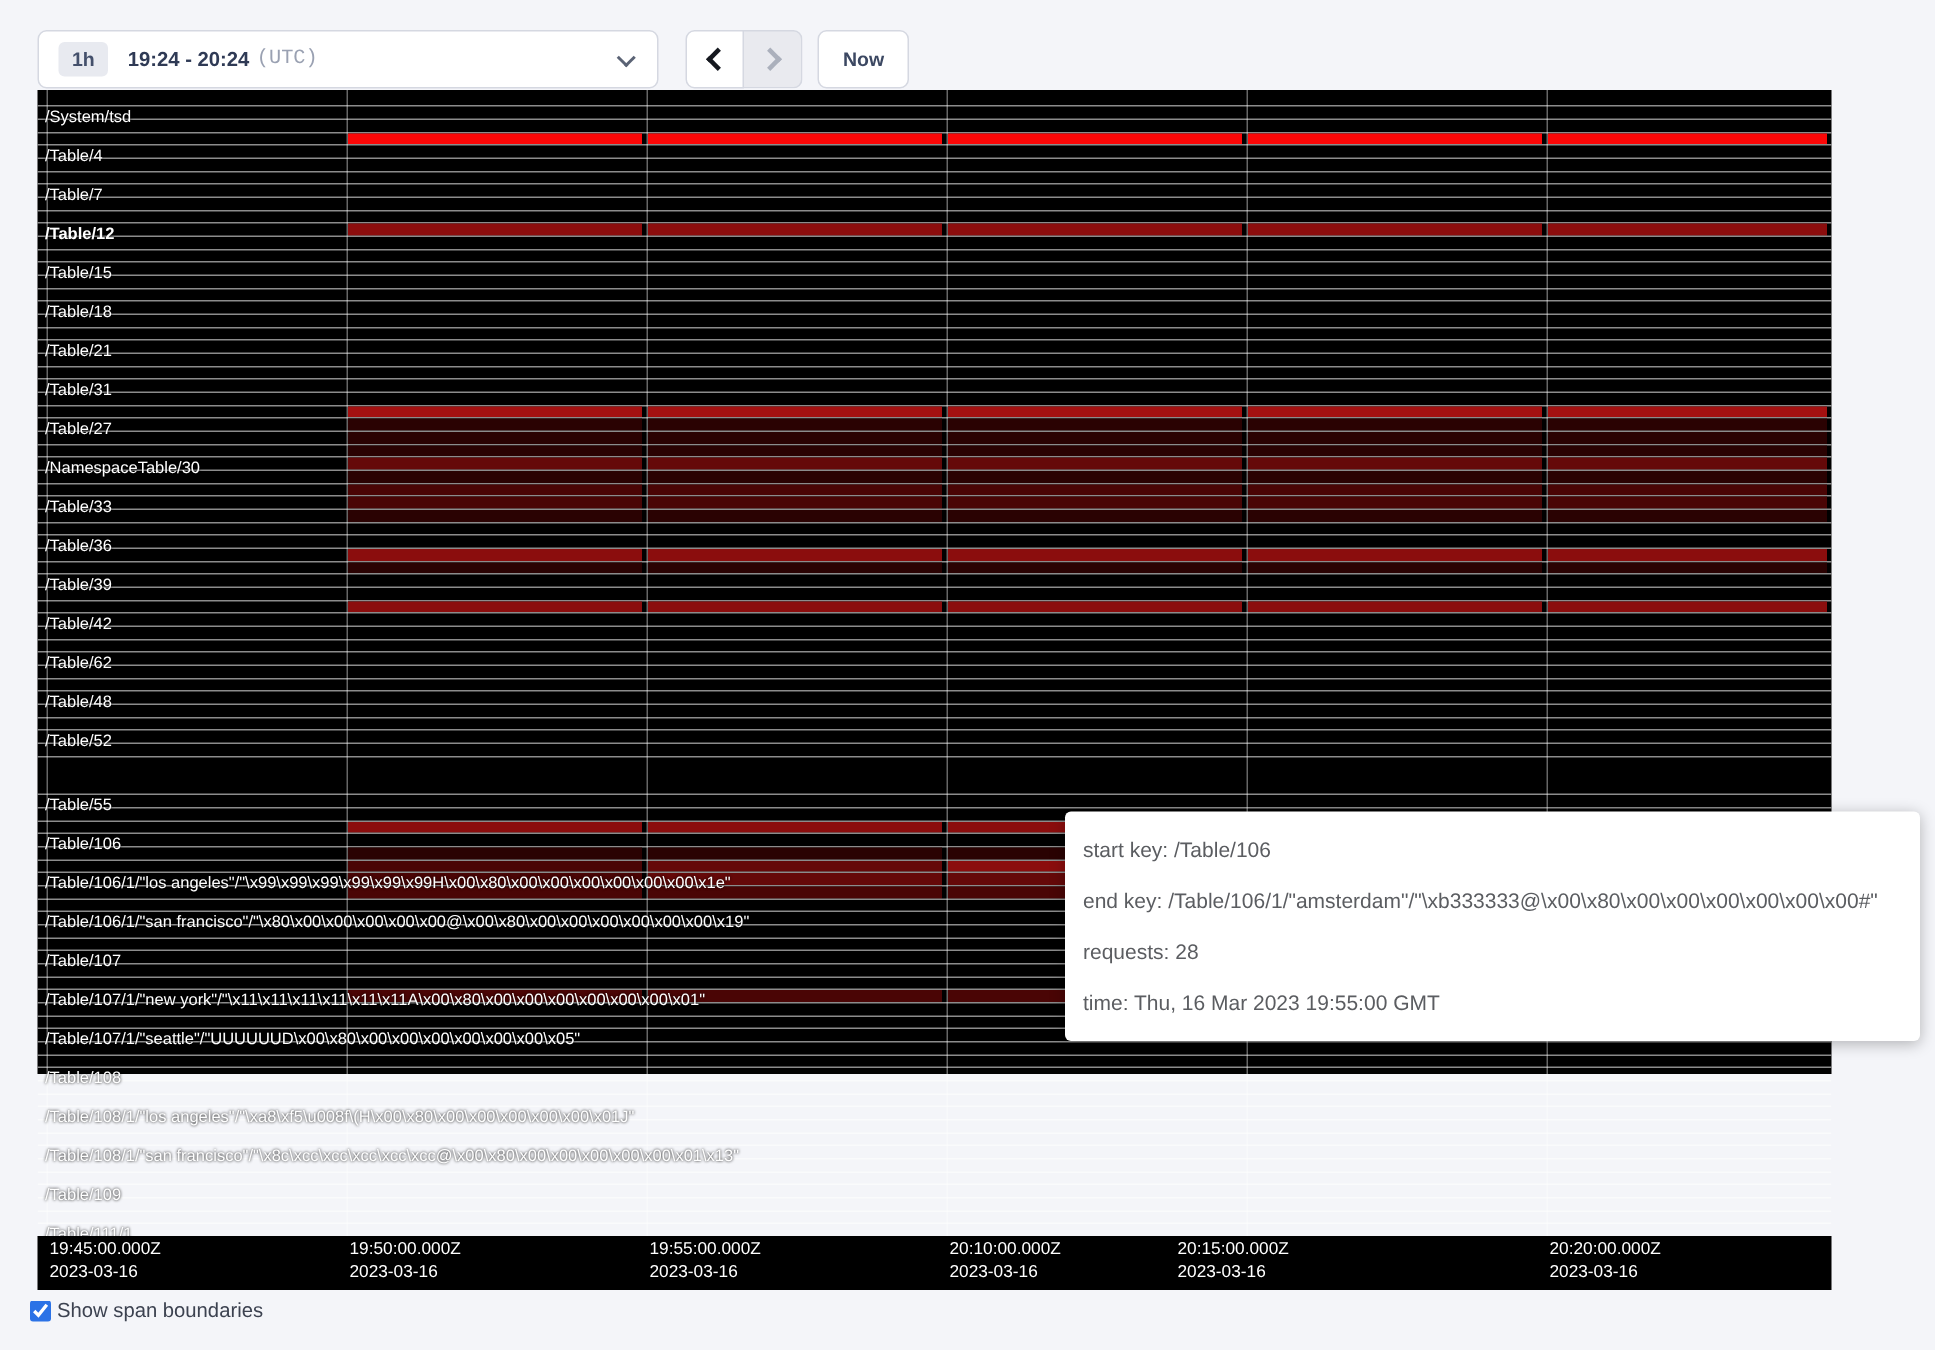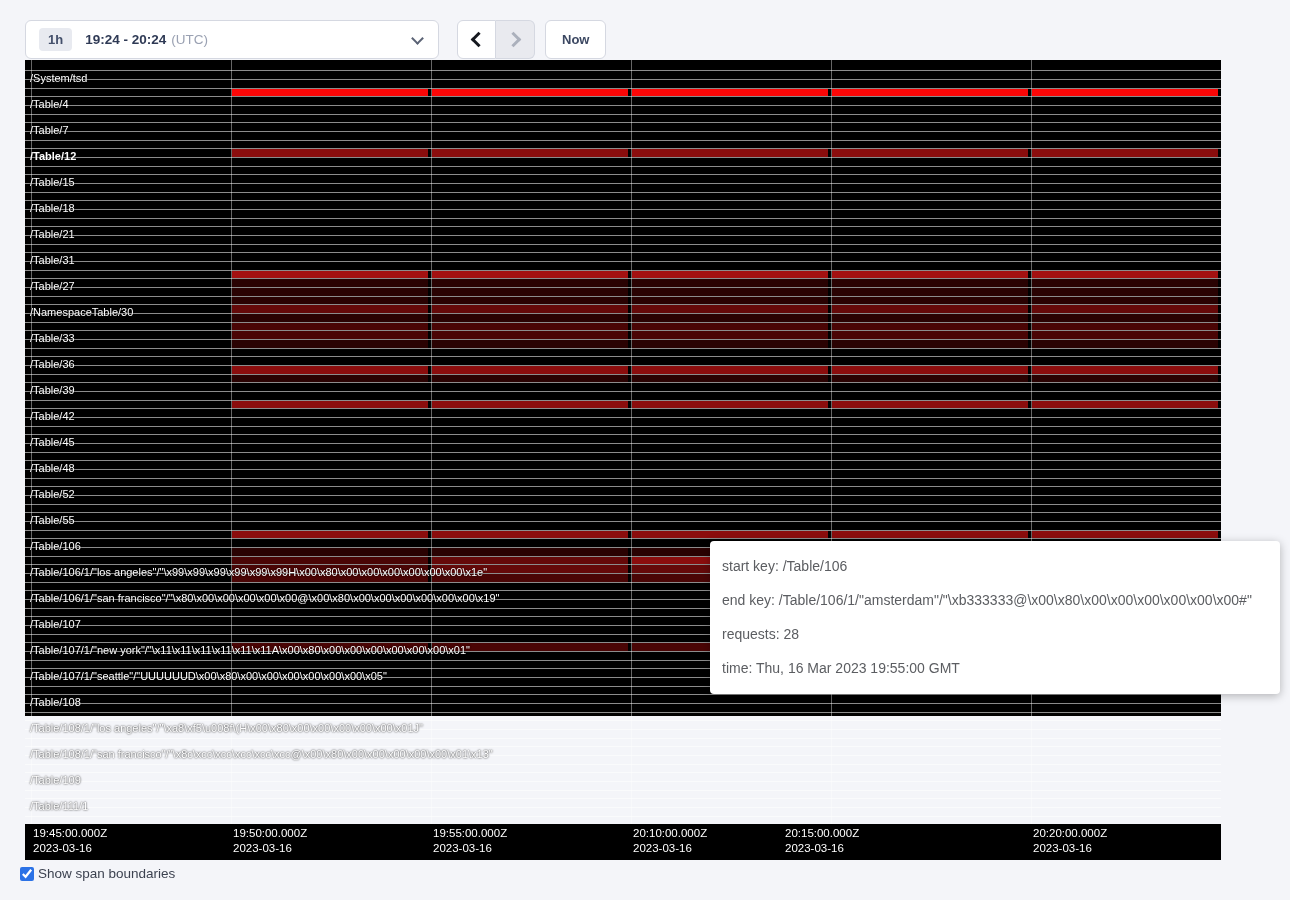--- a/index.html
+++ b/index.html
@@ -15,21 +15,21 @@
   .time-selector {
     position: absolute; left: 25px; top: 20px; width: 414px; height: 39px;
     background: #fff; border: 1px solid #d5d8e1; border-radius: 6px;
     display: flex; align-items: center; cursor: pointer;
   }
   .duration-badge {
     margin-left: 13px; padding: 4px 9px; background: #e8eaf0; border-radius: 4px;
     font-size: 13px; font-weight: bold; color: #44506b;
   }
   .range-label { margin-left: 13px; font-size: 13.5px; font-weight: bold; color: #2f3a55; }
-  .tz-label { margin-left: 5px; font-size: 13.5px; color: #9aa1b2; }
+  .tz-label { margin-left: 5px; font-size: 13.5px; color: #9aa1b2; font-family: Liberation Mono, monospace; }
   .chev { display: inline-block; width: 9px; height: 9px; border-right: 2px solid #5b6375; border-bottom: 2px solid #5b6375; }
   .chev-down { position: absolute; right: 16px; top: 13px; transform: rotate(45deg); }
   .nav-group { position: absolute; left: 457px; top: 20px; height: 39px; display: flex; }
   .nav-btn { width: 39px; height: 39px; border: 1px solid #d5d8e1; display: flex; align-items: center; justify-content: center; cursor: pointer; }
   .nav-prev { background: #fff; border-radius: 6px 0 0 6px; }
   .nav-next { background: #e9eaef; border-radius: 0 6px 6px 0; border-left: none; }
   .chev-left  { width: 11px; height: 11px; border-right: 3px solid #15181f; border-bottom: 3px solid #15181f; transform: rotate(135deg); margin-left: 4px; }
   .chev-right { width: 11px; height: 11px; border-right: 3px solid #abb0bc; border-bottom: 3px solid #abb0bc; transform: rotate(-45deg); margin-right: 4px; }
   .now-btn {
     position: absolute; left: 545px; top: 20px; height: 39px; padding: 0 16px;
@@ -234,35 +234,35 @@
         <div class="hm-cell" style="left: 607px; width: 196px; background: rgb(139, 13, 13);"></div>
         <div class="hm-cell" style="left: 807px; width: 196px; background: rgb(139, 13, 13);"></div>
         <div class="hm-cell" style="left: 1007px; width: 186px; background: rgb(139, 13, 13);"></div>
       </div>
       <div class="hm-subrow" style="height: 9px;">
         <span class="span-label">/Table/42</span>
       </div>
       <div class="hm-subrow" style="height: 9px;"></div>
       <div class="hm-subrow" style="height: 8px;"></div>
       <div class="hm-subrow" style="height: 9px;">
-        <span class="span-label">/Table/45</span>
+        <span class="span-label">/Table/62</span>
       </div>
       <div class="hm-subrow" style="height: 9px;"></div>
       <div class="hm-subrow" style="height: 8px;"></div>
       <div class="hm-subrow" style="height: 9px;">
         <span class="span-label">/Table/48</span>
       </div>
       <div class="hm-subrow" style="height: 9px;"></div>
       <div class="hm-subrow" style="height: 8px;"></div>
       <div class="hm-subrow" style="height: 9px;">
         <span class="span-label">/Table/52</span>
       </div>
       <div class="hm-subrow" style="height: 9px;"></div>
       <div class="hm-subrow" style="height: 8px;"></div>
-      <div class="hm-subrow" style="height: 9px;">
+      <div class="hm-subrow" style="height: 9px; margin-top: 17px;">
         <span class="span-label">/Table/55</span>
       </div>
       <div class="hm-subrow" style="height: 9px;"></div>
       <div class="hm-subrow" style="height: 8px;">
         <div class="hm-cell" style="left: 207px; width: 196px; background: rgb(139, 13, 13);"></div>
         <div class="hm-cell" style="left: 407px; width: 196px; background: rgb(139, 13, 13);"></div>
         <div class="hm-cell" style="left: 607px; width: 196px; background: rgb(139, 13, 13);"></div>
         <div class="hm-cell" style="left: 807px; width: 196px; background: rgb(139, 13, 13);"></div>
         <div class="hm-cell" style="left: 1007px; width: 186px; background: rgb(139, 13, 13);"></div>
       </div>

